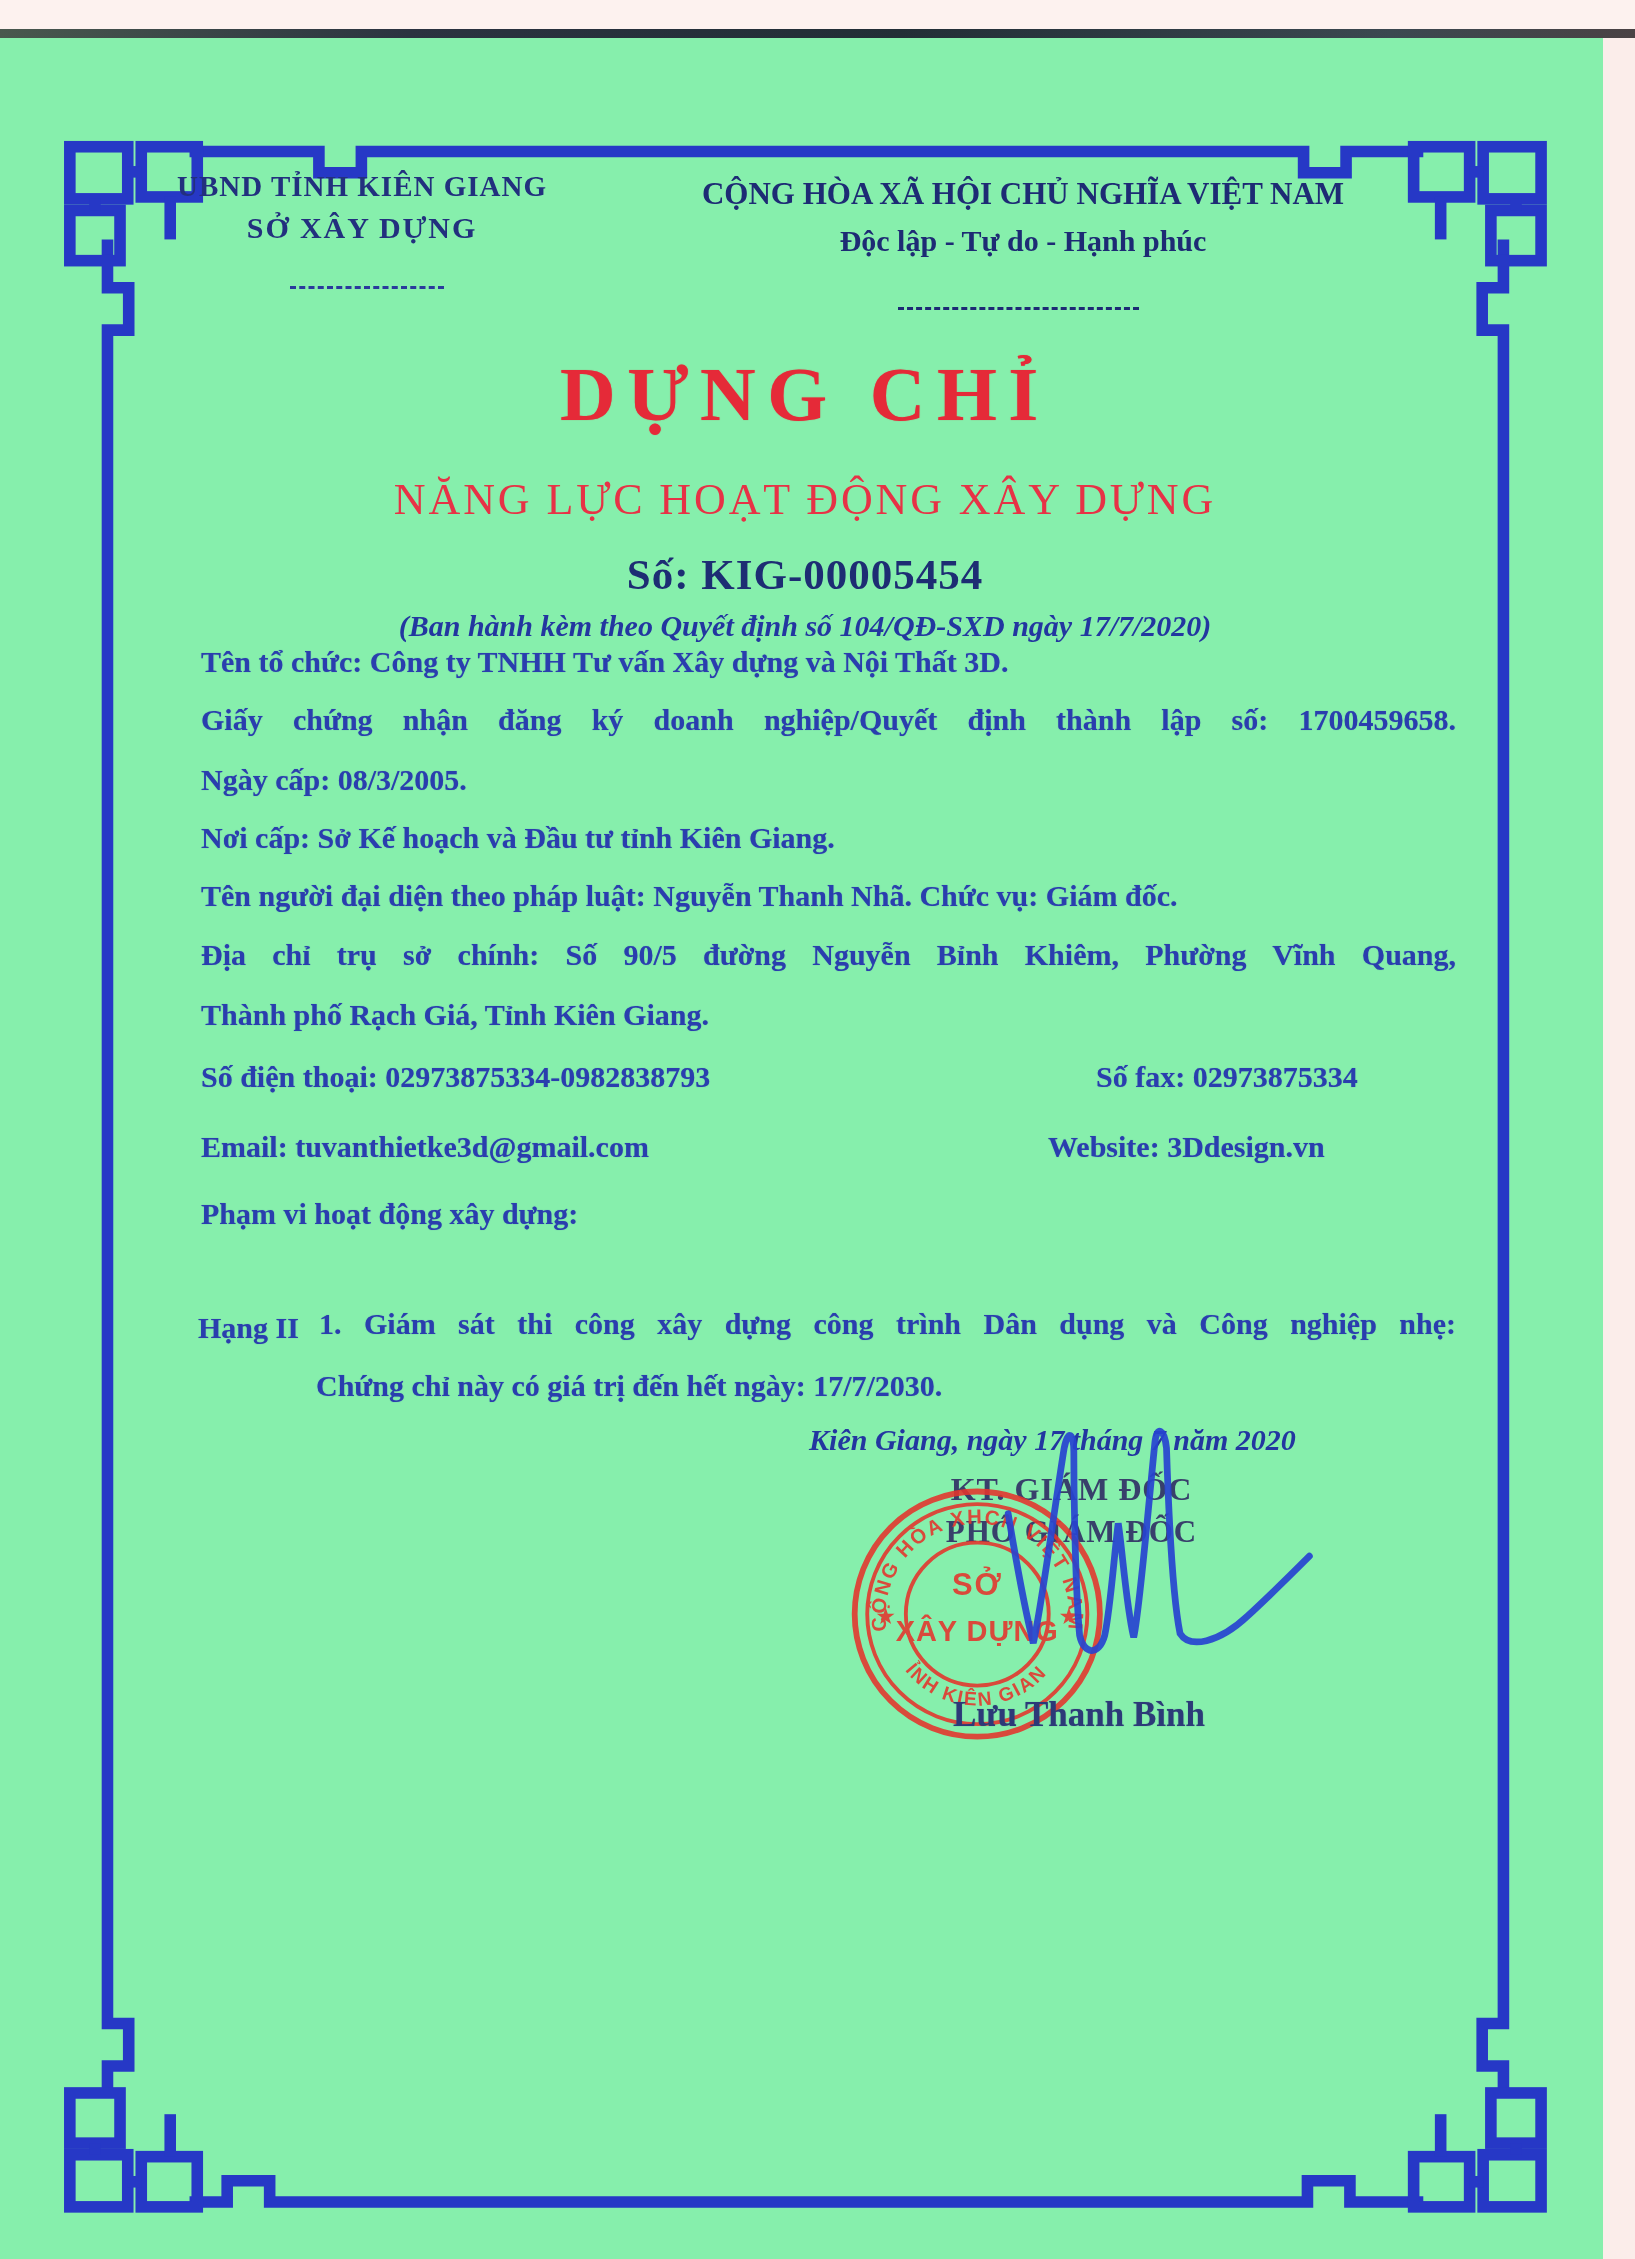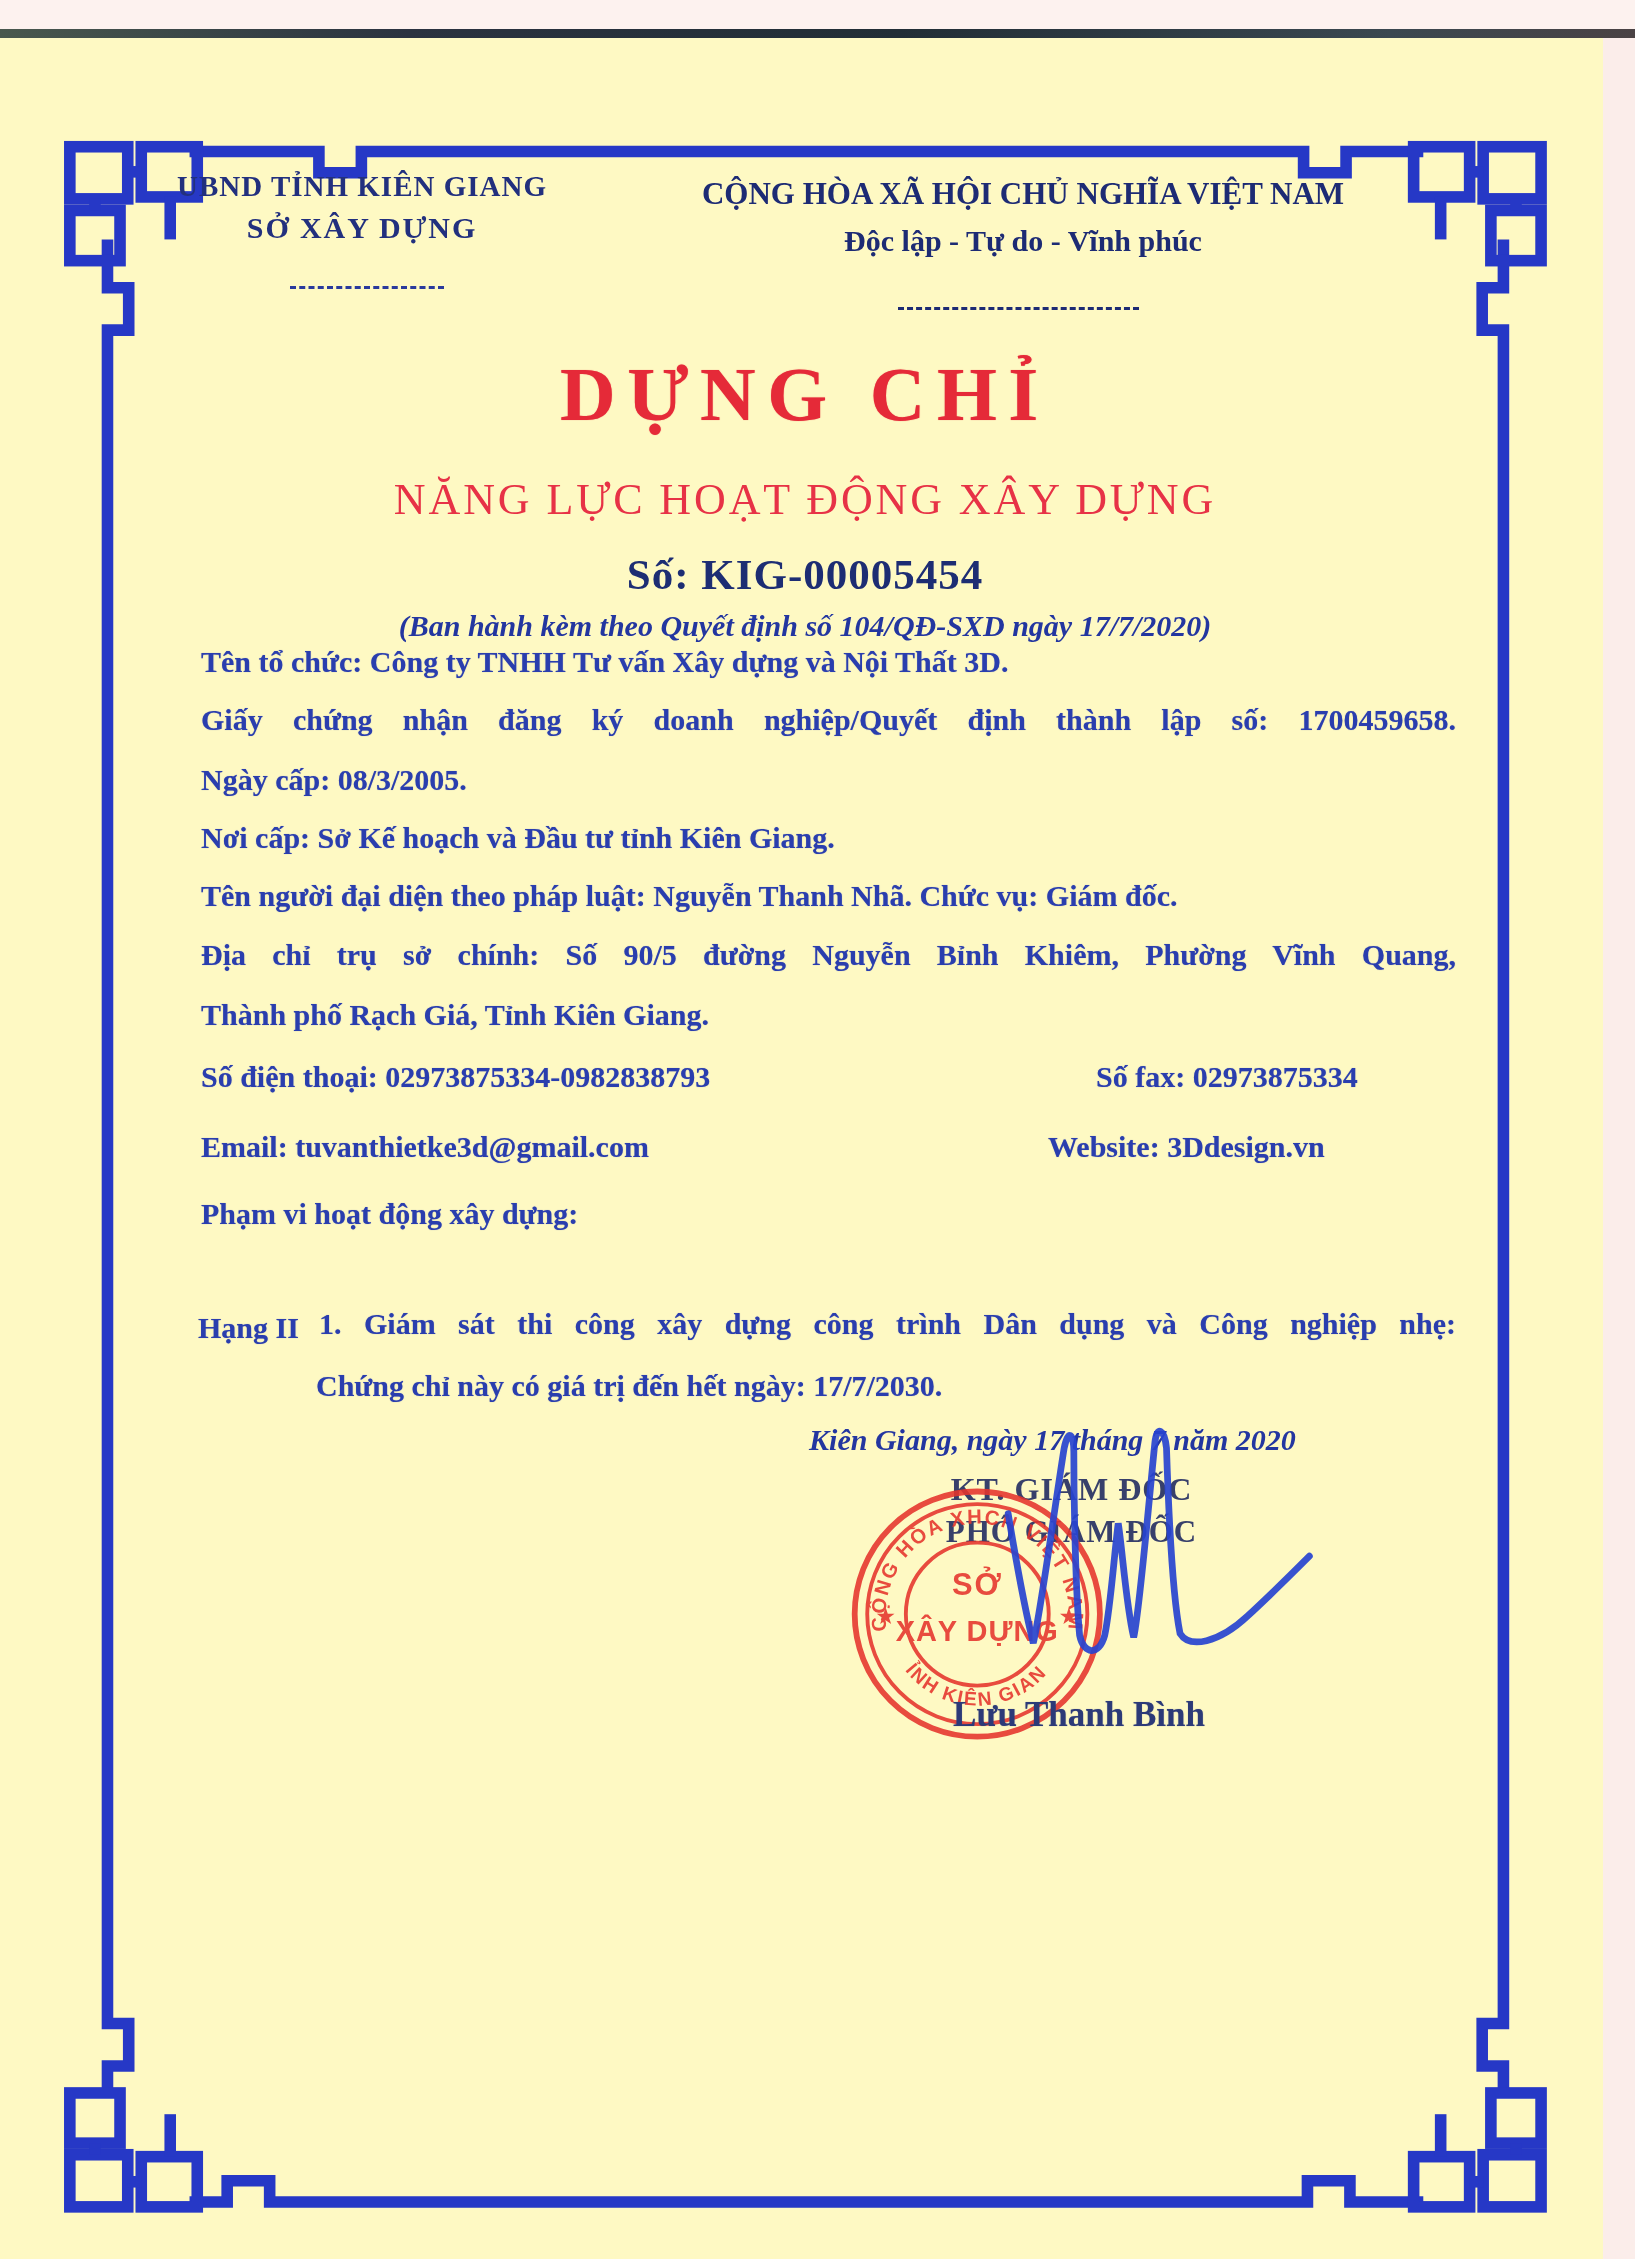--- a/index.html
+++ b/index.html
@@ -1,17 +1,17 @@
 <!DOCTYPE html>
 <html><head>
 <meta charset="utf-8">
 <style>
   html,body{margin:0;padding:0;}
   body{width:1636px;height:2259px;background:#f5f3ef;font-family:"Liberation Serif","DejaVu Serif",serif;}
-  .page{position:relative;width:1636px;height:2259px;background:#fef9c3;overflow:hidden;}
+  .page{position:relative;width:1636px;height:2259px;background:#86efac;overflow:hidden;}
 
   
   .scan-top{position:absolute;left:0;top:0;width:100%;height:29px;background:#fdf2ef;}
   .scan-line{position:absolute;left:0;top:29px;width:100%;height:8.7px;
     background:linear-gradient(90deg,#49584e,#2b3340 25%,#222e36 55%,#3b4850 85%,#4a4244);}
   .scan-right{position:absolute;right:0;top:38px;width:33px;height:2222px;background:#fbedea;}
 
   .abs{position:absolute;}
   svg{display:block;}
 
@@ -81,21 +81,21 @@
   </svg>
 
   <div class="abs hdr-left">
     <div class="l1">UBND TỈNH KIÊN GIANG</div>
     <div class="l2">SỞ XÂY DỰNG</div>
   </div>
   <div class="abs dash-left"></div>
 
   <div class="abs hdr-right">
     <div class="l1">CỘNG HÒA XÃ HỘI CHỦ NGHĨA VIỆT NAM</div>
-    <div class="l2">Độc lập - Tự do - Vĩnh phúc</div>
+    <div class="l2">Độc lập - Tự do - Hạnh phúc</div>
   </div>
   <div class="abs dash-right"></div>
 
   <div class="abs title-block">
     <div class="t-main">DỰNG CHỈ</div>
     <div class="t-sub">NĂNG LỰC HOẠT ĐỘNG XÂY DỰNG</div>
     <div class="t-num">Số: KIG-00005454</div>
     <div class="t-note">(Ban hành kèm theo Quyết định số 104/QĐ-SXD ngày 17/7/2020)</div>
   </div>
 

